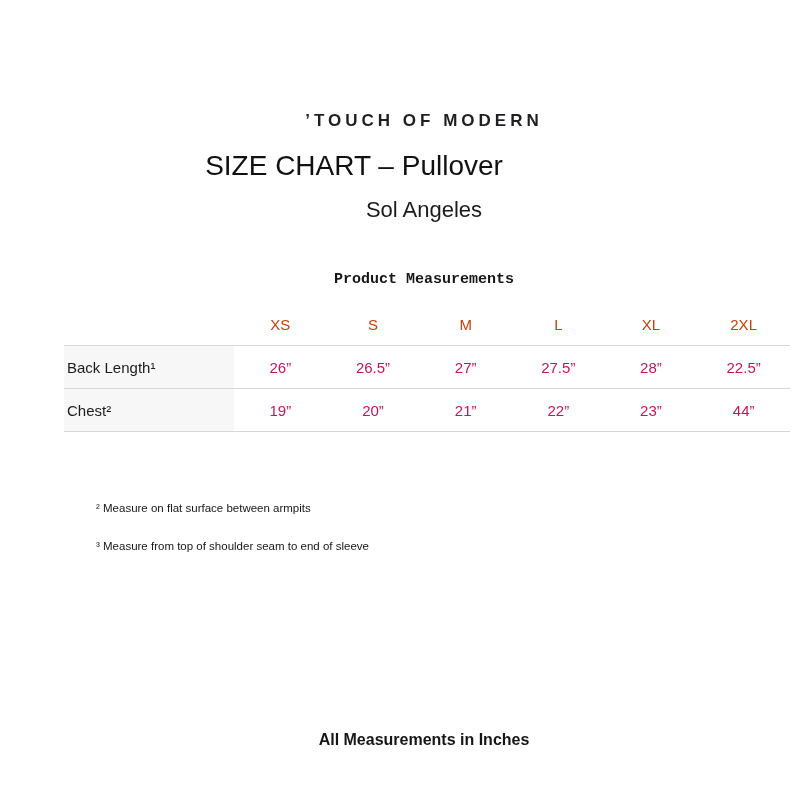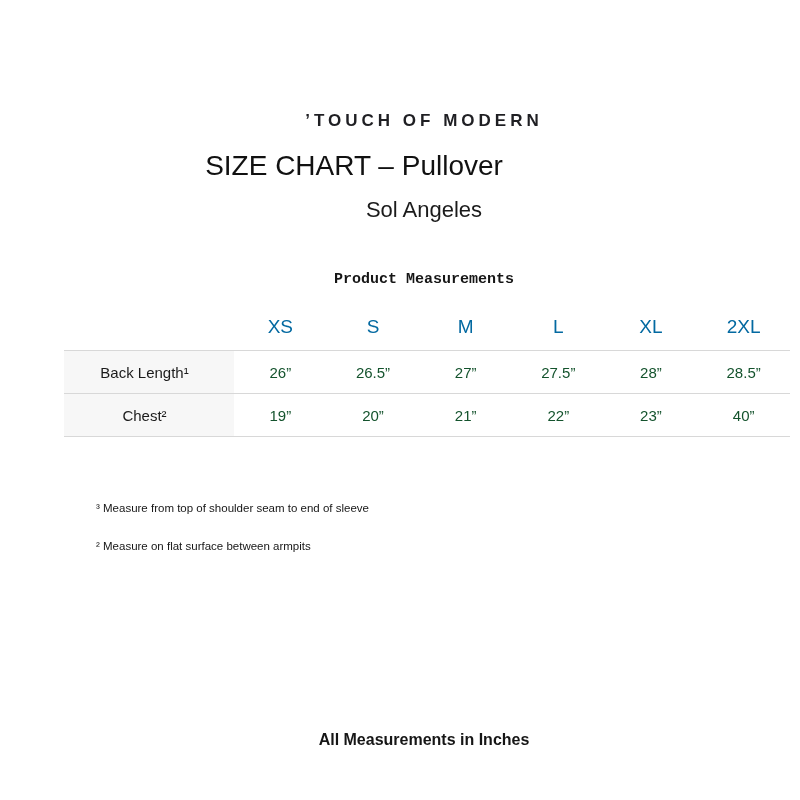--- a/index.html
+++ b/index.html
@@ -25,34 +25,34 @@
     text-align: center; font-size: 15px; font-weight: 700; color: #161616; font-family: Liberation Mono, monospace;
   }
 
   table.size-table {
     position: absolute; top: 280px; left: 40px; width: 726px;
     border-collapse: collapse; table-layout: fixed;
   }
   table.size-table col.label-col { width: 170px; }
   table.size-table thead th {
     height: 38px; vertical-align: middle; text-align: center;
-    font-size: 19px; font-weight: 400; color: #0369a1;
+    font-size: 15px; font-weight: 400; color: #c2410c;
     border-bottom: 1px solid #d8d8d8; background: #fff;
   }
   table.size-table thead th.corner { background: #fff; }
   table.size-table tbody th {
-    height: 43px; vertical-align: middle; text-align: center;
+    height: 43px; vertical-align: middle; text-align: left;
     font-size: 15px; font-weight: 400; color: #1b1b1b;
     background: #f7f7f7; padding-left: 3px;
     border-bottom: 1px solid #d8d8d8;
     margin-left: 40px;
   }
   table.size-table tbody td {
     height: 43px; vertical-align: middle; text-align: center;
-    font-size: 15px; color: #14532d; background: #fff;
+    font-size: 15px; color: #be185d; background: #fff;
     border-bottom: 1px solid #d8d8d8;
   }
 
   .footnotes {
     position: absolute; top: 453px; left: 48px;
     font-size: 11.5px; line-height: 14px; color: #161616;
   }
   .footnotes div { margin-bottom: 0; }
 
   .bottom-note {
@@ -95,34 +95,34 @@
       </tr>
     </thead>
     <tbody>
       <tr>
         <th>Back Length¹</th>
         <td>26”</td>
         <td>26.5”</td>
         <td>27”</td>
         <td>27.5”</td>
         <td>28”</td>
-        <td>28.5”</td>
+        <td>22.5”</td>
       </tr>
       <tr>
         <th>Chest²</th>
         <td>19”</td>
         <td>20”</td>
         <td>21”</td>
         <td>22”</td>
         <td>23”</td>
-        <td>40”</td>
+        <td>44”</td>
       </tr>
     </tbody>
   </table>
 
   <div class="footnotes">
+    <div>² Measure on flat surface between armpits</div>
     <div>³ Measure from top of shoulder seam to end of sleeve</div>
-    <div>² Measure on flat surface between armpits</div>
   </div>
 
   <div class="bottom-note">All Measurements in Inches</div>
 
 </div>
 
 </body></html>

